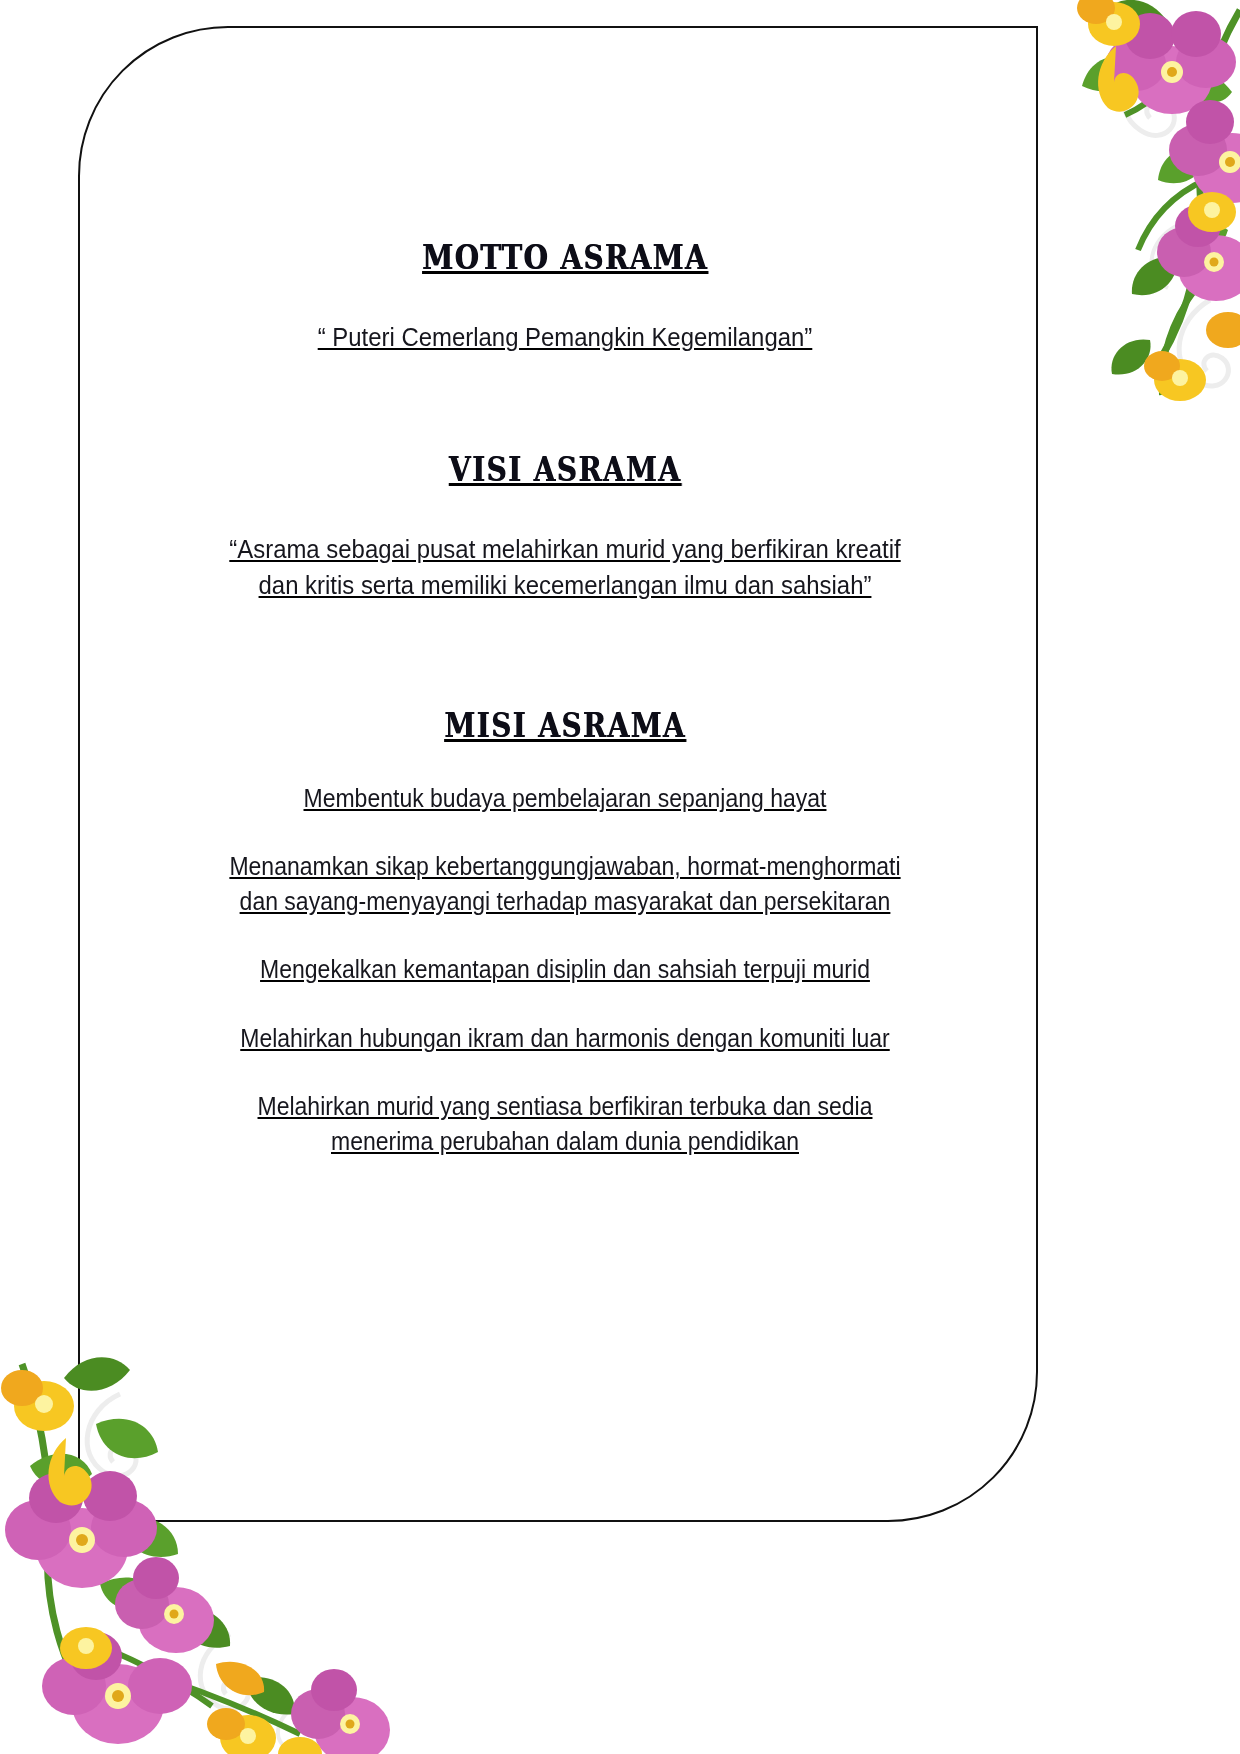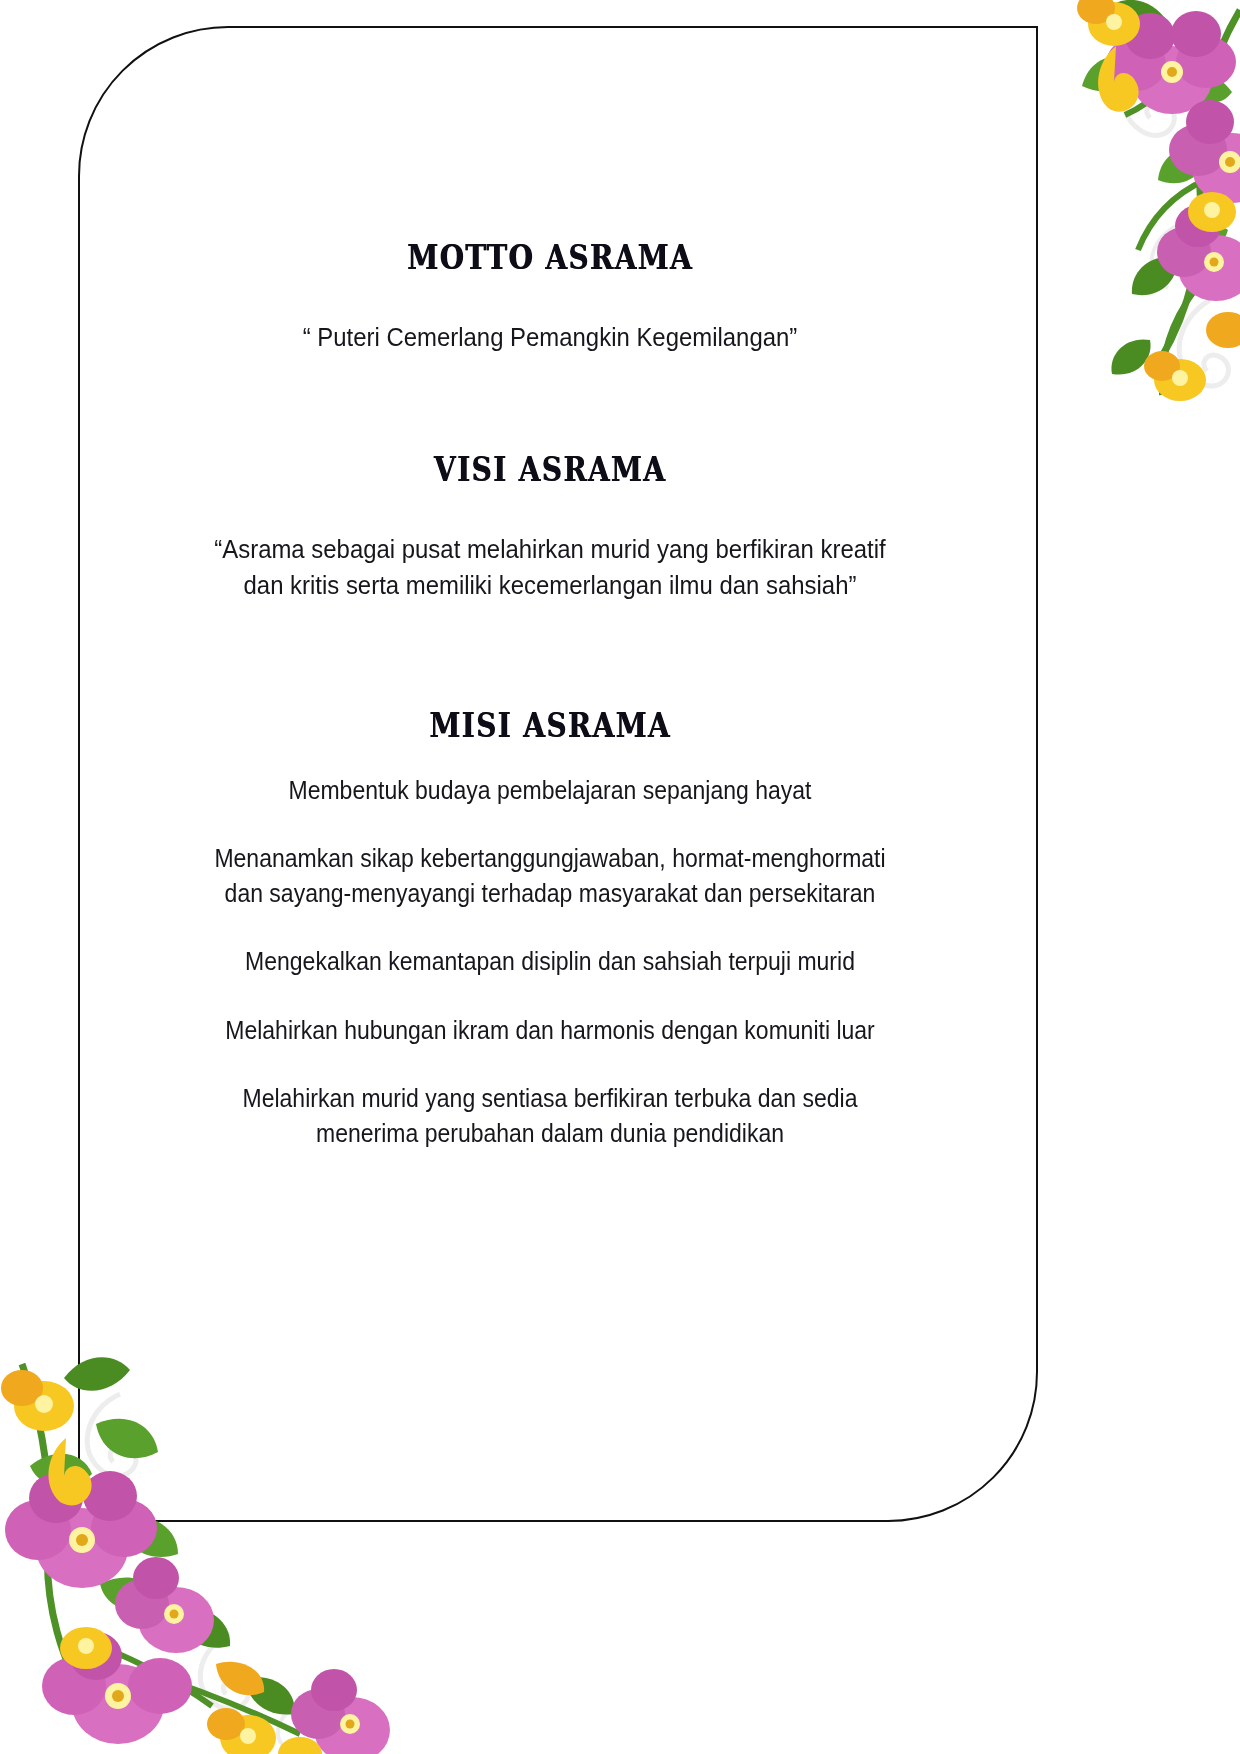--- a/index.html
+++ b/index.html
@@ -35,24 +35,25 @@
     border-bottom-right-radius: 150px;
     border-top-right-radius: 0;
     border-bottom-left-radius: 0;
     box-sizing: border-box;
     background: transparent;
   }
 
   
   .content {
     position: absolute;
-    left: 170px;
+    left: 185px;
     top: 240px;
     width: 760px;
     text-align: center;
+    text-decoration: underline;
   }
 
   .deco-heading {
     font-family: "DejaVu Serif", serif;
     font-weight: bold;
     font-size: 33px;
     letter-spacing: 1.5px;
     color: #0d0d17;
     margin: 0;
     line-height: 1.1;
@@ -72,21 +73,21 @@
   }
 
   .body-text.small {
     font-size: 25px;
   }
 
   .sec-motto-quote { margin-top: 44px; }
   .sec-visi-head   { margin-top: 96px; }
   .sec-visi-body   { margin-top: 44px; }
   .sec-misi-head   { margin-top: 104px; }
-  .misi-list       { margin-top: 28px; text-align: center; }
+  .misi-list       { margin-top: 36px; text-align: center; }
   .misi-item       { margin-bottom: 34px; }
   .misi-item:last-child { margin-bottom: 0; }
 
   
   .floral {
     position: absolute;
     pointer-events: none;
   }
   #floral-top-right {
     right: 0px;

